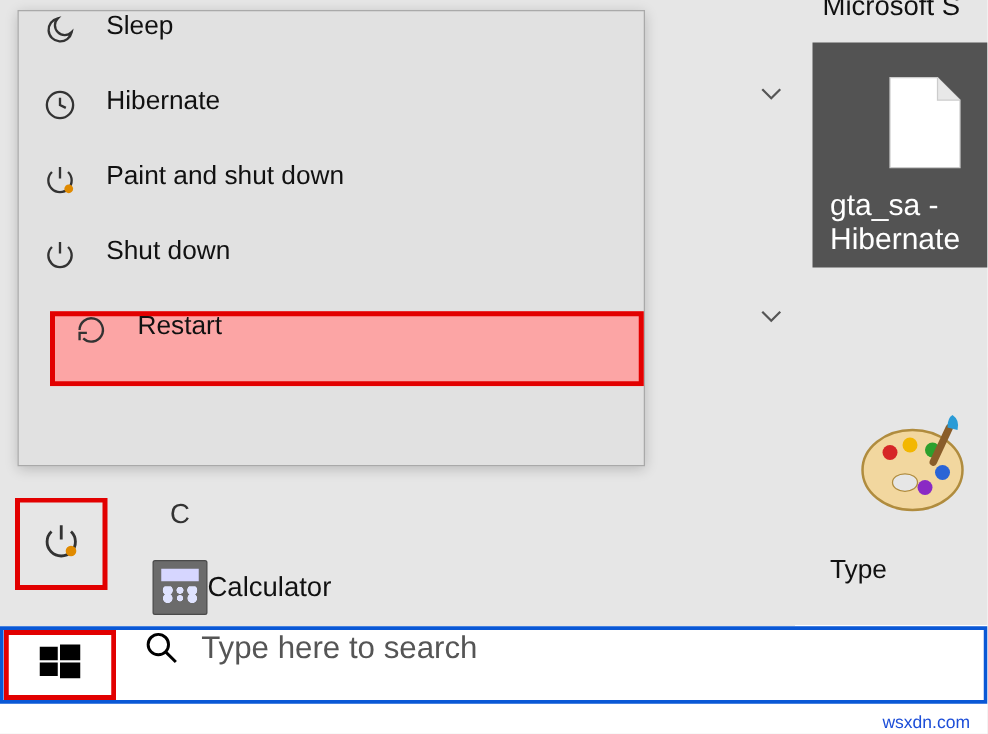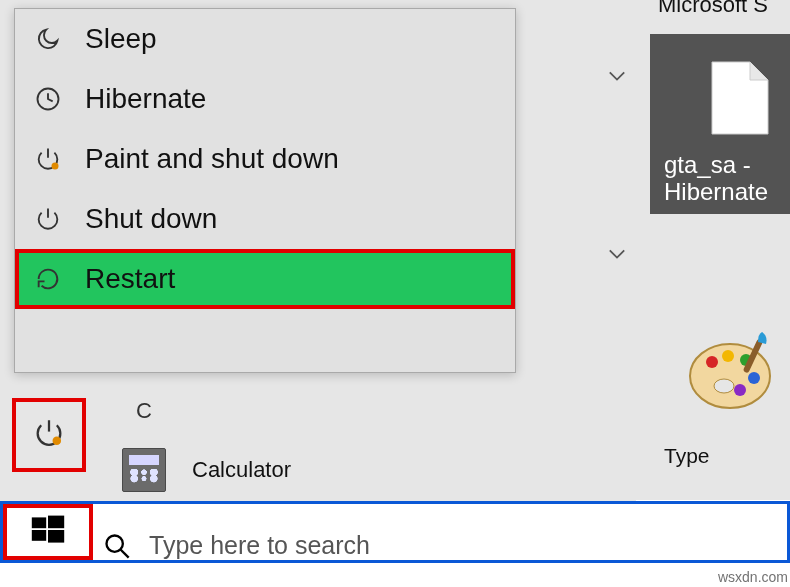--- a/index.html
+++ b/index.html
@@ -21,36 +21,37 @@
     position: absolute;
     left: 14px; top: 8px;
     width: 502px;
     height: 365px;
     background: #e1e1e1;
     border: 1px solid #a9a9a9;
     box-shadow: 0 2px 10px rgba(0,0,0,0.2);
   }
   .power-item {
     display: flex;
-    align-items: center;
+    align-items: flex-start;
     height: 60px;
     padding-left: 18px;
-    font-size: 28px;
+    font-size: 21px;
     color: #111;
     cursor: pointer;
   }
   .power-item .icon {
     width: 30px; height: 30px;
     margin-right: 22px;
     display: flex; align-items: center; justify-content: center;
     color: #333;
   }
   .power-item.highlight {
     box-shadow: inset 0 0 0 4px #e20000;
-    background: #22c55e;
+    background: #fca5a5;
+    margin-left: 25px;
   }
   .tile-area {
     position: absolute;
     left: 636px; top: 0;
     width: 154px; height: 500px;
     background: #e6e6e6;
   }
   .tile-label-top {
     position: absolute;
     top: -8px; left: 22px;
@@ -118,21 +119,20 @@
     position: absolute;
     left: 136px; top: 398px;
     font-size: 22px;
     color: #333;
   }
   .calc-row {
     position: absolute;
     left: 122px; top: 448px;
     display: flex;
     align-items: center;
-    gap: 26px;
   }
   .calc-row .calc-icon {
     width: 44px; height: 44px;
     background: #6b6b6b;
     border: 1px solid #4a4a4a;
     border-radius: 2px;
     position: relative;
   }
   .calc-row .calc-icon::before {
     content: "";
@@ -169,42 +169,42 @@
   .start-button {
     width: 90px; height: 100%;
     display: flex; align-items: center; justify-content: center;
     box-shadow: inset 0 0 0 4px #e20000;
     background: #fff;
   }
   .search-box {
     flex: 1;
     height: 100%;
     display: flex;
-    align-items: flex-end;
-    padding-left: 10px;
+    align-items: flex-start;
+    padding-left: 22px;
   }
   .search-box .search-icon {
     width: 28px; height: 28px;
     margin-right: 18px;
     color: #000;
   }
   .search-box input {
     border: none;
     outline: none;
     font-size: 25px;
     color: #555;
     width: 100%;
     background: transparent;
   }
   .search-box input::placeholder { color: #555; }
   .watermark {
     position: absolute;
-    right: 2px; bottom: 2px;
+    right: 14px; bottom: 2px;
     font-size: 14px;
-    color: #737373;
+    color: #1d4ed8;
   }
 </style>
 </head>
 <body>
 
 <div class="start-area">
 
   <div class="power-menu">
 
     <div class="power-item">

